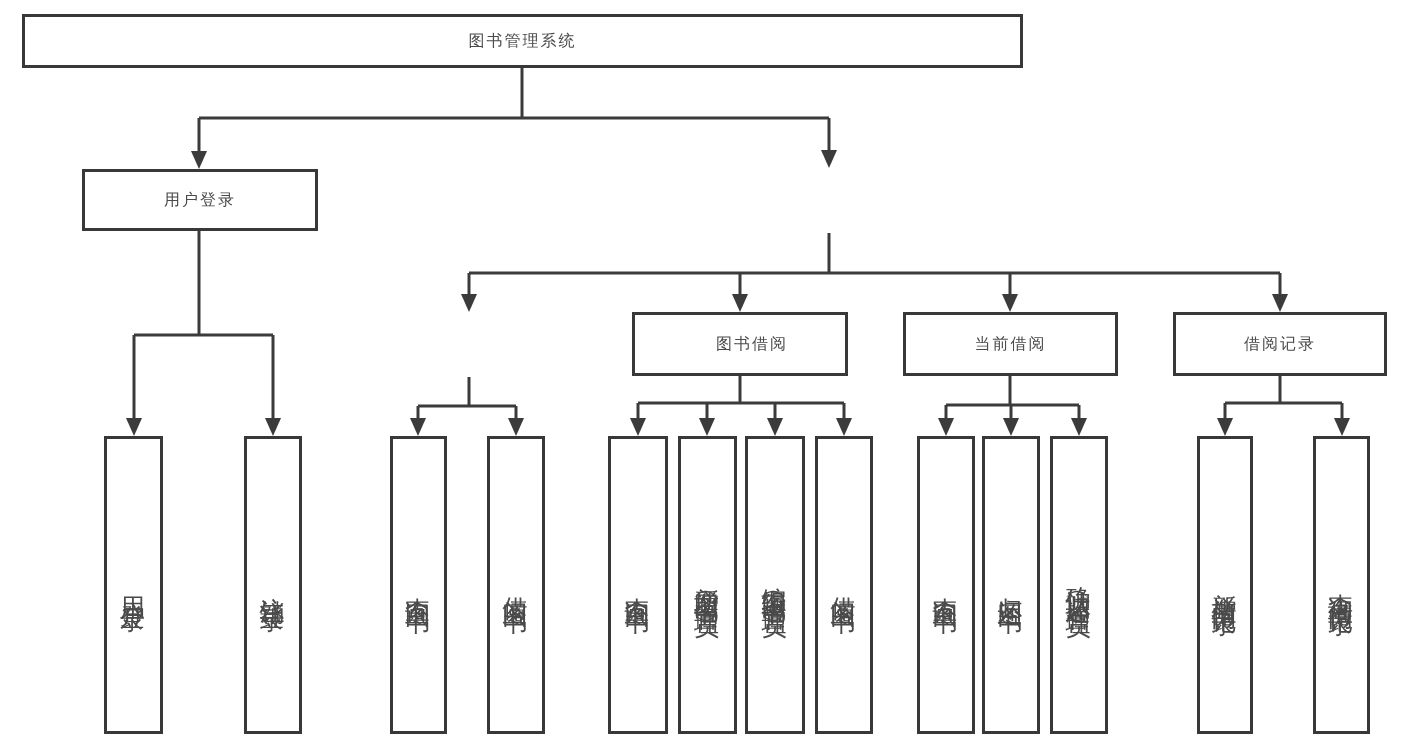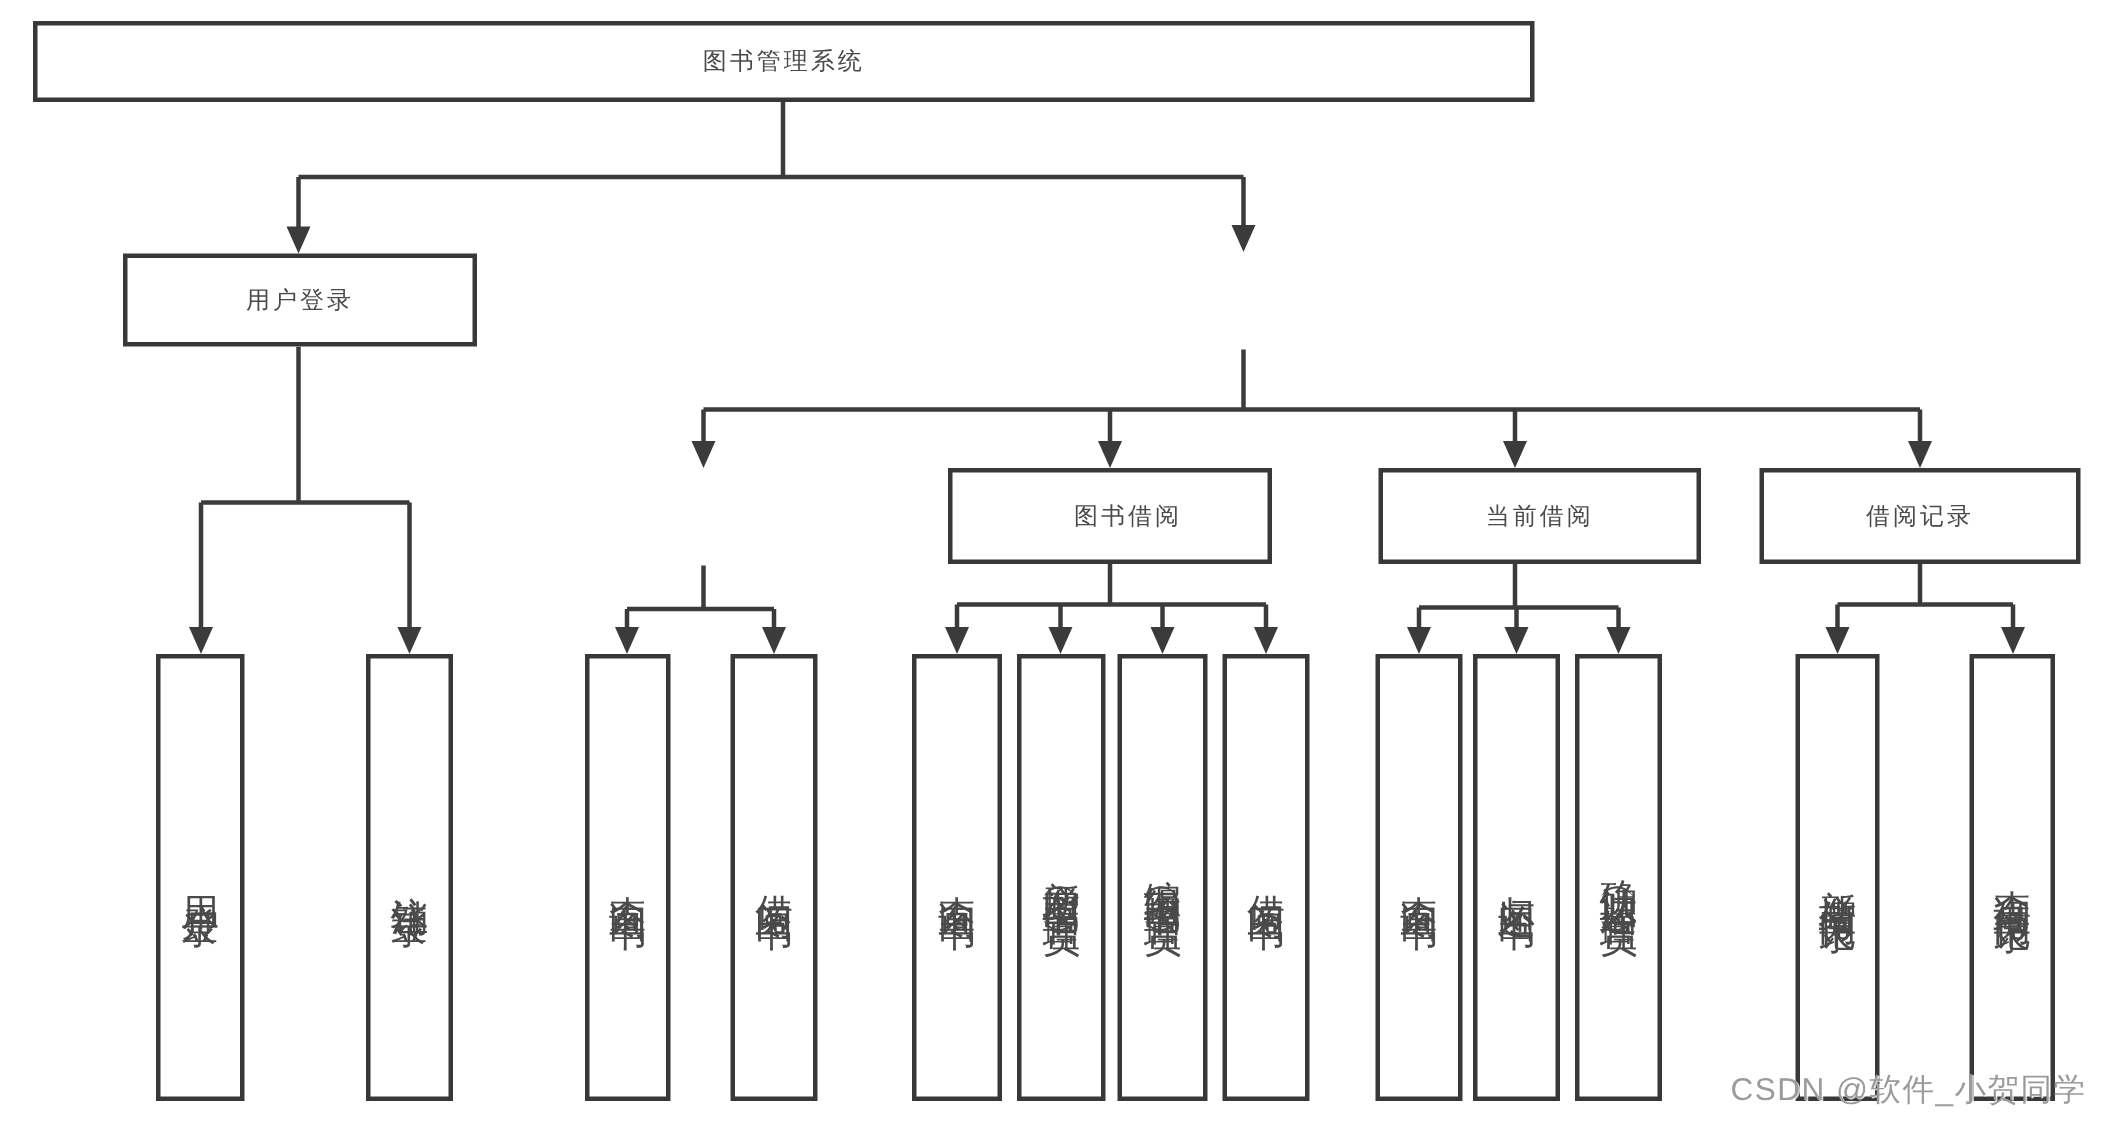--- a/index.html
+++ b/index.html
@@ -140,21 +140,21 @@
     <span>图书管理系统</span>
   </div>
 
   <div class="node hbox" style="left:82px; top:169px; width:236px; height:62px;">
     <span>用户登录</span>
   </div>
 
   <div class="node hbox" style="left:632px; top:312px; width:216px; height:64px;padding-left:24px;">
     <span>图书借阅</span>
   </div>
-  <div class="node hbox" style="left:903px; top:312px; width:215px; height:64px;margin-left:16px;">
+  <div class="node hbox" style="left:903px; top:312px; width:215px; height:64px;">
     <span>当前借阅</span>
   </div>
   <div class="node hbox" style="left:1173px; top:312px; width:214px; height:64px;">
     <span>借阅记录</span>
   </div>
 
   <div class="node vbox" style="left:104px; width:59px;">
     <span class="vtext">用户登录</span>
   </div>
   <div class="node vbox" style="left:244px; width:58px;">
@@ -191,15 +191,14 @@
     <span class="vtext">确认归还（管理员）</span>
   </div>
 
   <div class="node vbox" style="left:1197px; width:56px;">
     <span class="vtext">新增借阅记录</span>
   </div>
   <div class="node vbox" style="left:1313px; width:57px;">
     <span class="vtext">查询借阅记录</span>
   </div>
 
-  <div class="watermark">CSDN @软件_小贺同学</div>
 
 </div>
 
 </body></html>

